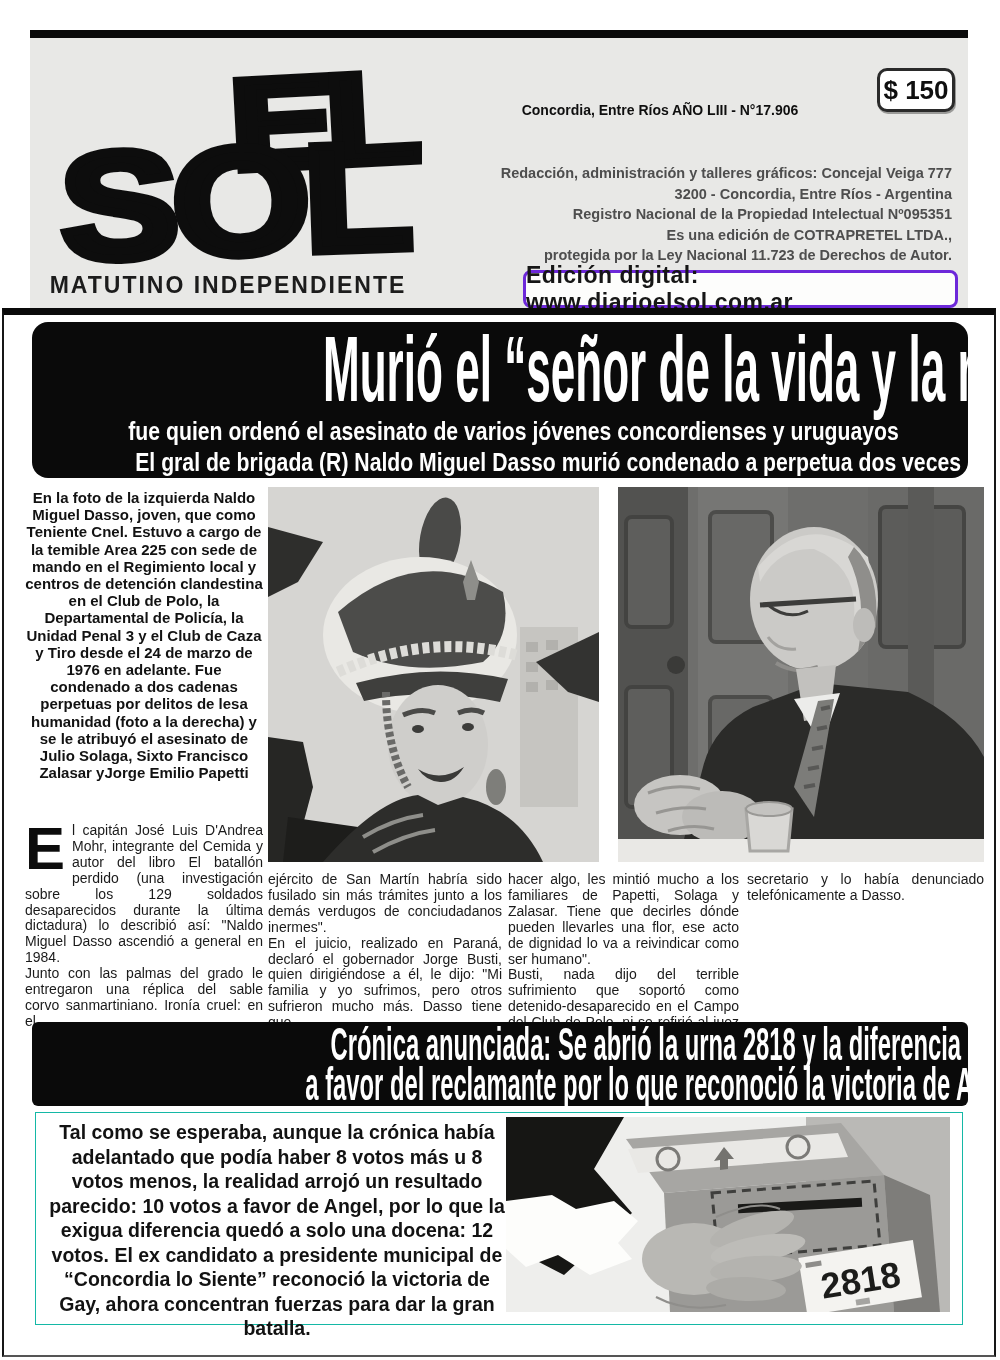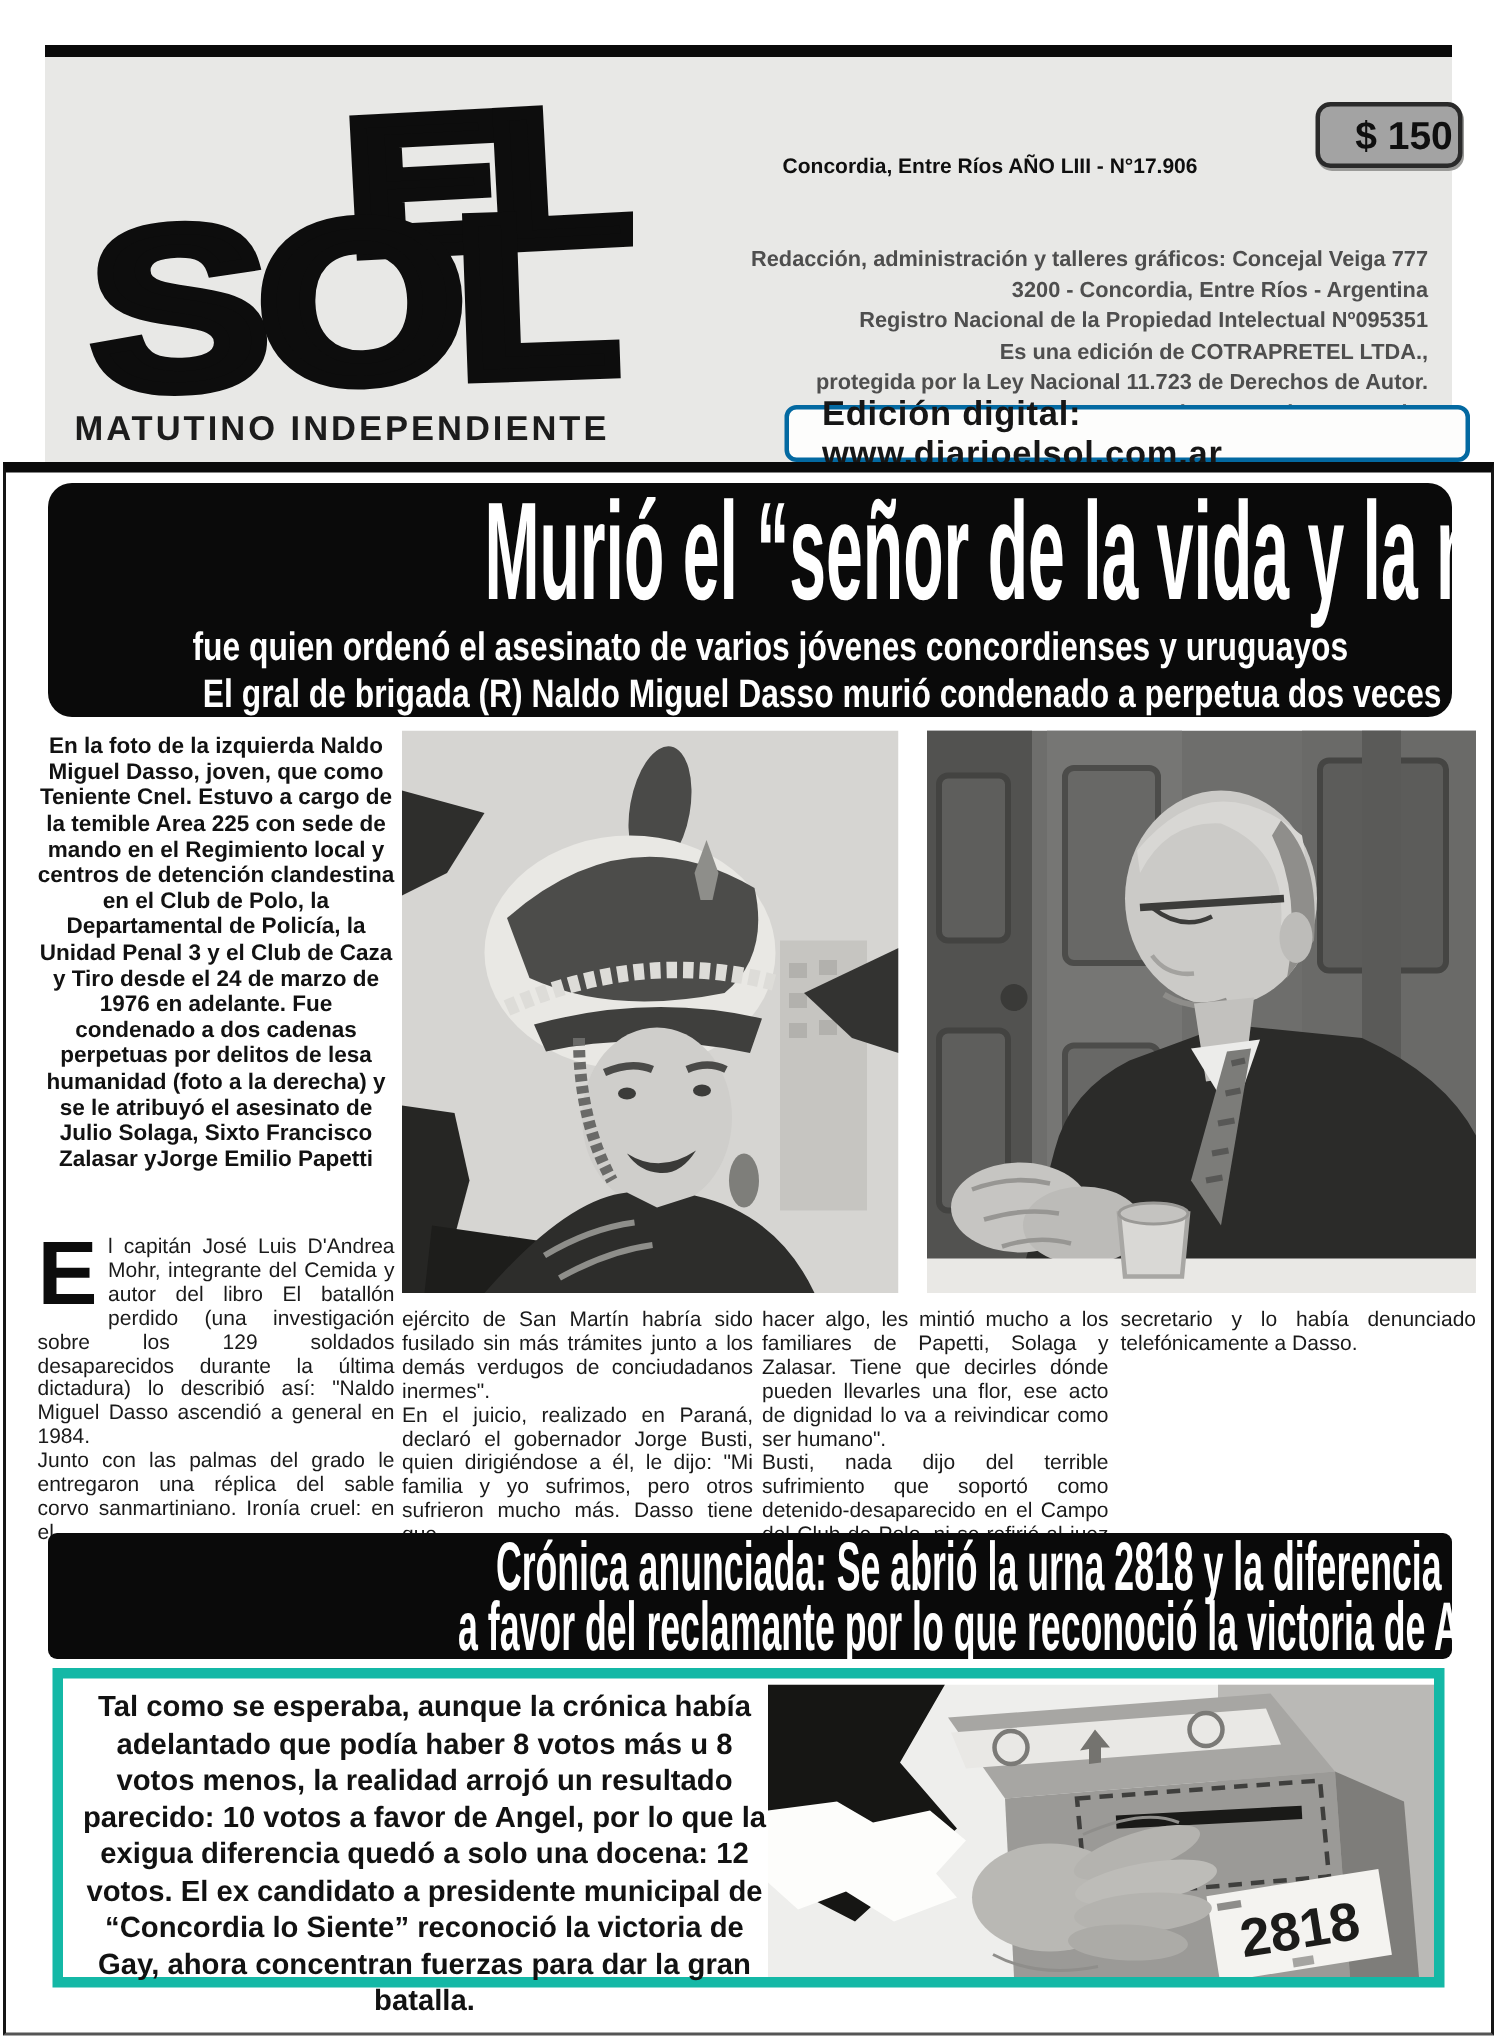--- a/index.html
+++ b/index.html
@@ -9,30 +9,30 @@
   
   .header-band{position:absolute;left:30px;top:30px;width:938px;height:276px;
                background:#e8e8e6;border-top:8px solid #0a0a0a;}
   .masthead-svg{position:absolute;left:12px;top:10px;}
   .tagline{position:absolute;left:18px;top:234px;width:360px;text-align:center;
            font-weight:bold;font-size:23px;letter-spacing:2px;color:#1c1c1c;}
   .hdr-date{position:absolute;left:430px;top:30px;width:400px;text-align:center;
             font-weight:bold;font-size:26px;color:#0f0f0f;}
   .hdr-issue{position:absolute;left:430px;top:64px;width:400px;text-align:center;
              font-weight:bold;font-size:14px;color:#0f0f0f;}
-  .price-tag{position:absolute;left:847px;top:30px;width:72px;height:38px;background:#a3a3a3;
+  .price-tag{position:absolute;left:847px;top:30px;width:72px;height:38px;background:#ffffff;
              border:3px solid #2a2a2a;border-radius:10px;display:flex;align-items:center;
              justify-content:center;font-weight:bold;font-size:26px;color:#0f0f0f;
-             box-shadow:1px 2px 0 #9a9a98;padding-left:20px;}
+             box-shadow:1px 2px 0 #9a9a98;}
   .hdr-address{position:absolute;right:16px;top:106px;width:620px;text-align:right;
                font-weight:bold;font-size:14.5px;line-height:20.5px;color:#4e4e4e;margin-top:19px;}
   .digital-box{position:absolute;left:493px;top:232px;width:429px;height:32px;background:#fdfdfc;
-               border:3px solid #0369a1;border-radius:8px;display:flex;align-items:center;
+               border:3px solid #6d28d9;border-radius:8px;display:flex;align-items:center;
                justify-content:center;font-weight:bold;font-size:23px;letter-spacing:.5px;
-               color:#161616;padding-left:22px;}
+               color:#161616;}
 
   
   .content-frame{position:absolute;left:2px;top:308px;width:994px;height:1049px;
                  border-top:7px solid #0a0a0a;border-left:2px solid #161616;
                  border-right:2px solid #161616;border-bottom:2px solid #555;box-sizing:border-box;}
 
   
   .hl1-box{position:absolute;left:32px;top:322px;width:936px;height:156px;background:#0a0a0a;
            border-radius:16px;text-align:center;overflow:hidden;}
   .hl1-main{margin-top:2px;height:92px;line-height:92px;white-space:nowrap;}
@@ -60,21 +60,21 @@
   .dropcap{float:left;font-size:60px;line-height:47px;font-weight:bold;color:#0c0c0c;
            margin:2px 7px 0 0;}
 
   
   .photo{position:absolute;display:block;}
   .photo1{left:268px;top:487px;}
   .photo2{left:618px;top:487px;}
 
   
   .bottom-box{position:absolute;left:35px;top:1112px;width:928px;height:213px;background:#fff;
-              border:7px solid #14b8a6;box-sizing:border-box;}
+              border:1px solid #14b8a6;box-sizing:border-box;}
   .bottom-text{position:absolute;left:10px;top:7px;width:462px;text-align:center;
                font-weight:bold;font-size:19.5px;line-height:24.5px;color:#121212;}
   .photo3{position:absolute;left:470px;top:4px;}
 </style>
 </head>
 <body>
 
 <div class="page">
 
   <div class="header-band">

